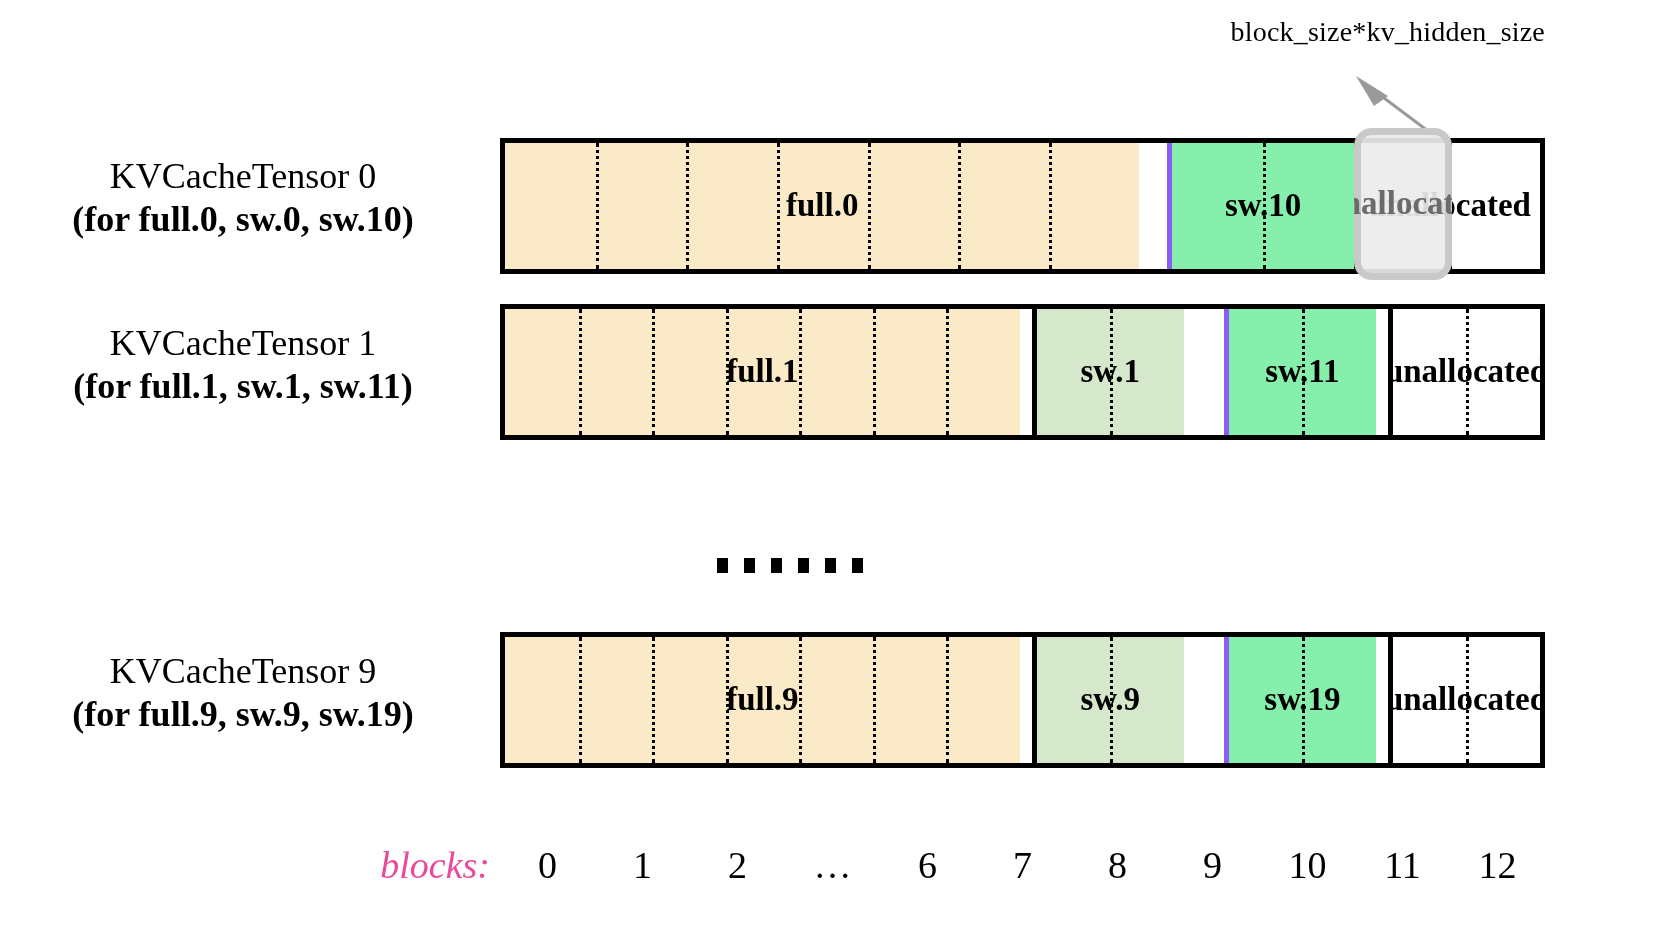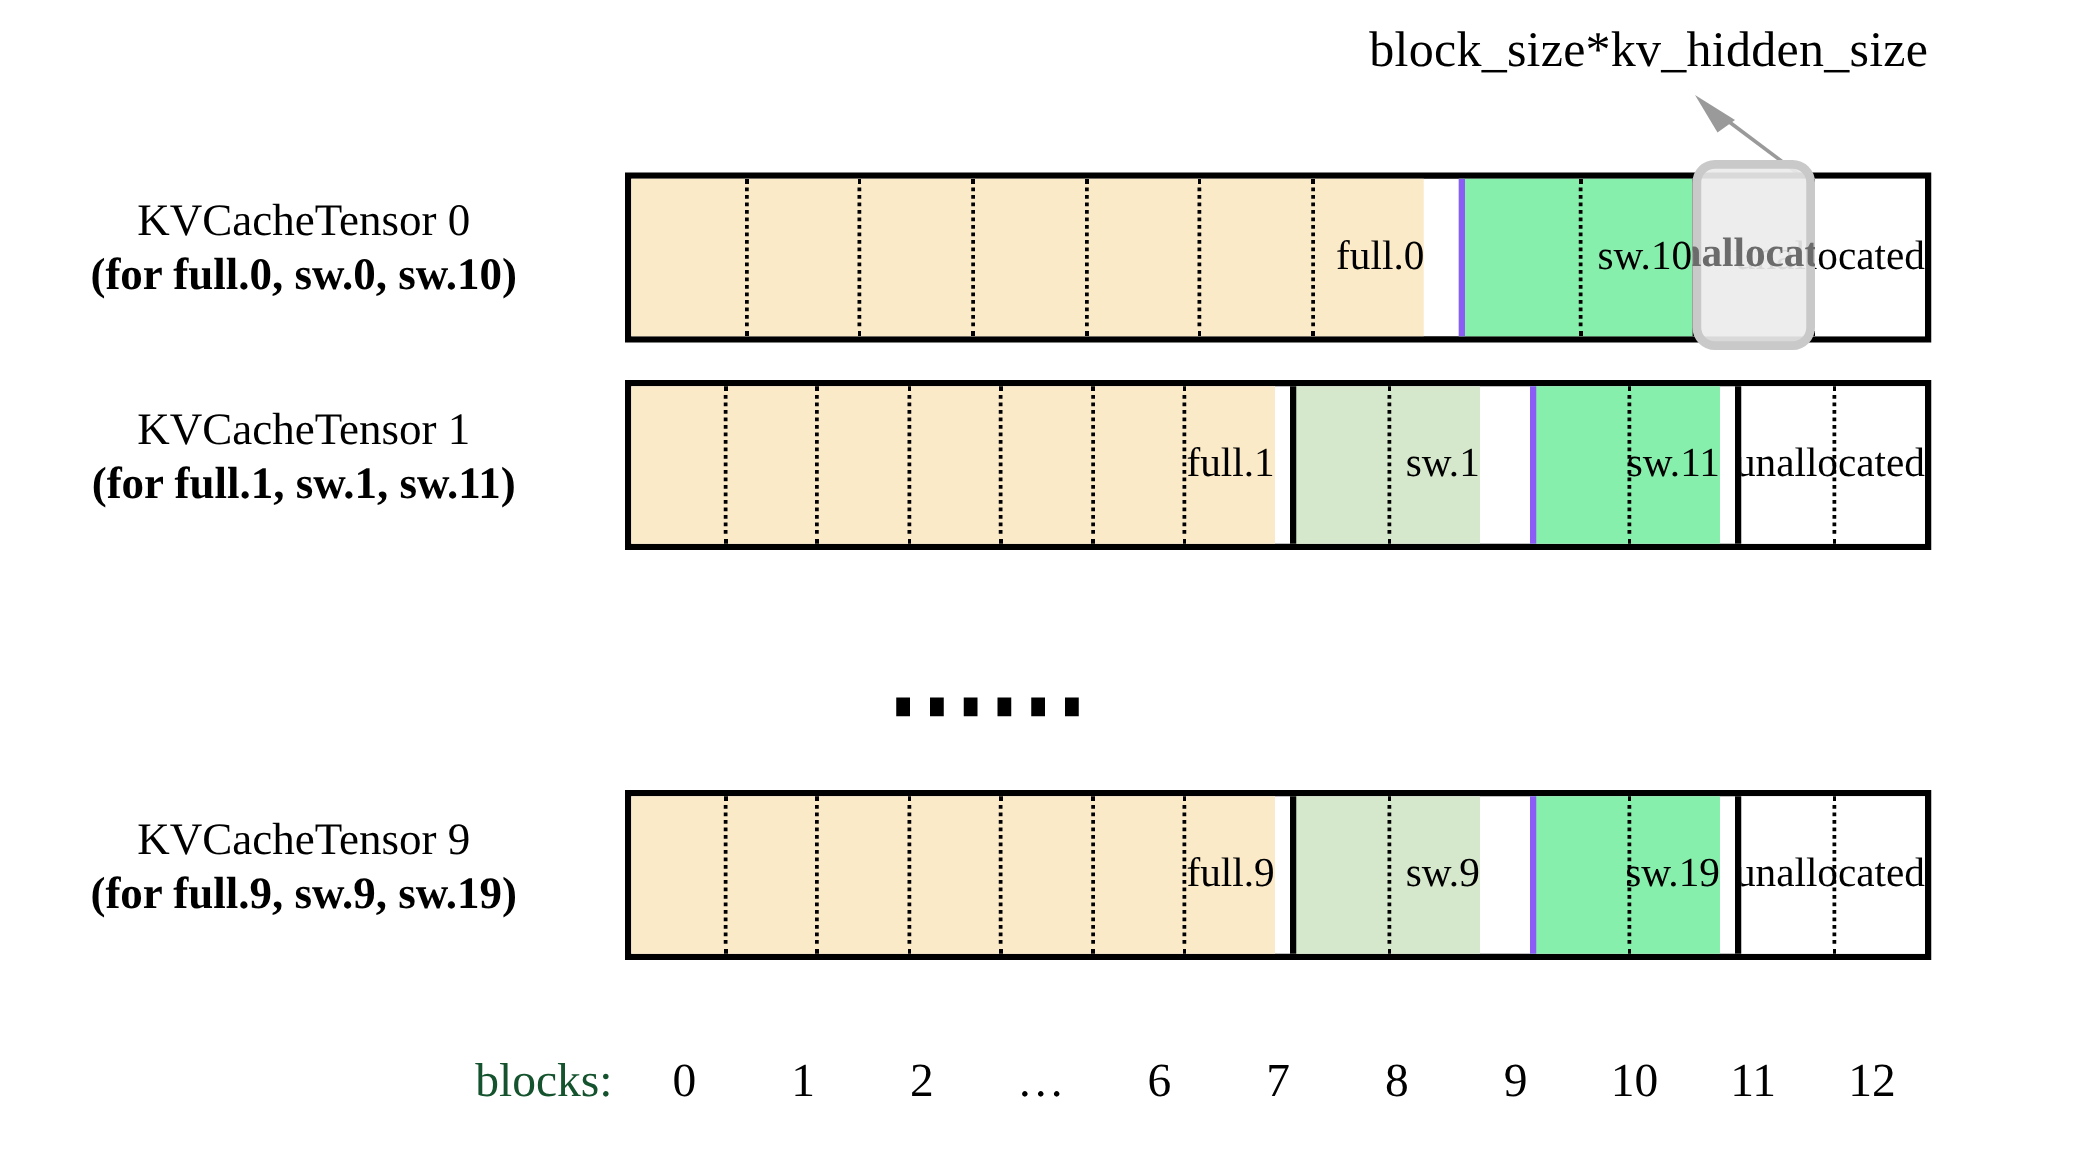--- a/index.html
+++ b/index.html
@@ -11,25 +11,25 @@
     width: 1676px;
     height: 938px;
     position: relative;
     font-family: "Liberation Serif", "DejaVu Serif", serif;
     overflow: hidden;
   }
 
   
   #callout-label {
     position: absolute;
-    left: 1049px;
+    left: 1005px;
     top: 16px;
     width: 540px;
-    text-align: center;
-    font-size: 40px;
+    text-align: right;
+    font-size: 28px;
     color: #000;
     white-space: nowrap;
     letter-spacing: 0.2px;
   }
   #callout-arrow {
     position: absolute;
     left: 1330px;
     top: 72px;
     width: 140px;
     height: 80px;
@@ -79,24 +79,24 @@
   }
   #row-0 { top: 138px; }
   #row-1 { top: 304px; gap: 12px; }
   #row-2 { top: 632px; gap: 12px; }
 
   .seg {
     position: relative;
     height: 100%;
     display: flex;
     align-items: center;
-    justify-content: flex-end;
+    justify-content: center;
     box-sizing: border-box;
     font-family: "Liberation Serif", "DejaVu Serif", serif;
-    font-weight: normal;
+    font-weight: bold;
     font-size: 33px;
     color: #000;
     line-height: 1.08;
     text-align: center;
     overflow: hidden;
   }
   .seg.full        { flex: 7 0 0; background: #fbeac8; }
   .seg.sw-light    { flex: 2 0 0; background: #d5e8cc; border-left: 5px solid #000; }
   .seg.sw-mid      { flex: 2 0 0; background: #86efac; border-left: 5px solid #8b5cf6; margin-left: 28px; }
   .seg.unallocated { flex: 2 0 0; background: #ffffff;  border-left: 5px solid #000; }
@@ -160,22 +160,23 @@
     color: #000;
     line-height: 1;
   }
   #blocks-axis-title {
     position: absolute;
     left: 290px;
     top: 846px;
     width: 200px;
     text-align: right;
     font-size: 38px;
-    color: #14532d;
+    color: #ec4899;
     line-height: 1;
+    font-style: italic;
   }
 </style>
 </head>
 <body>
 
 <div id="callout-label">block_size*kv_hidden_size</div>
 
 <svg id="callout-arrow" viewBox="0 0 140 80" xmlns="http://www.w3.org/2000/svg">
   <line x1="118" y1="74" x2="46" y2="20" stroke="#9a9a9a" stroke-width="3"></line>
   <polygon points="26,4 58,24 44,34" fill="#9a9a9a"></polygon>

